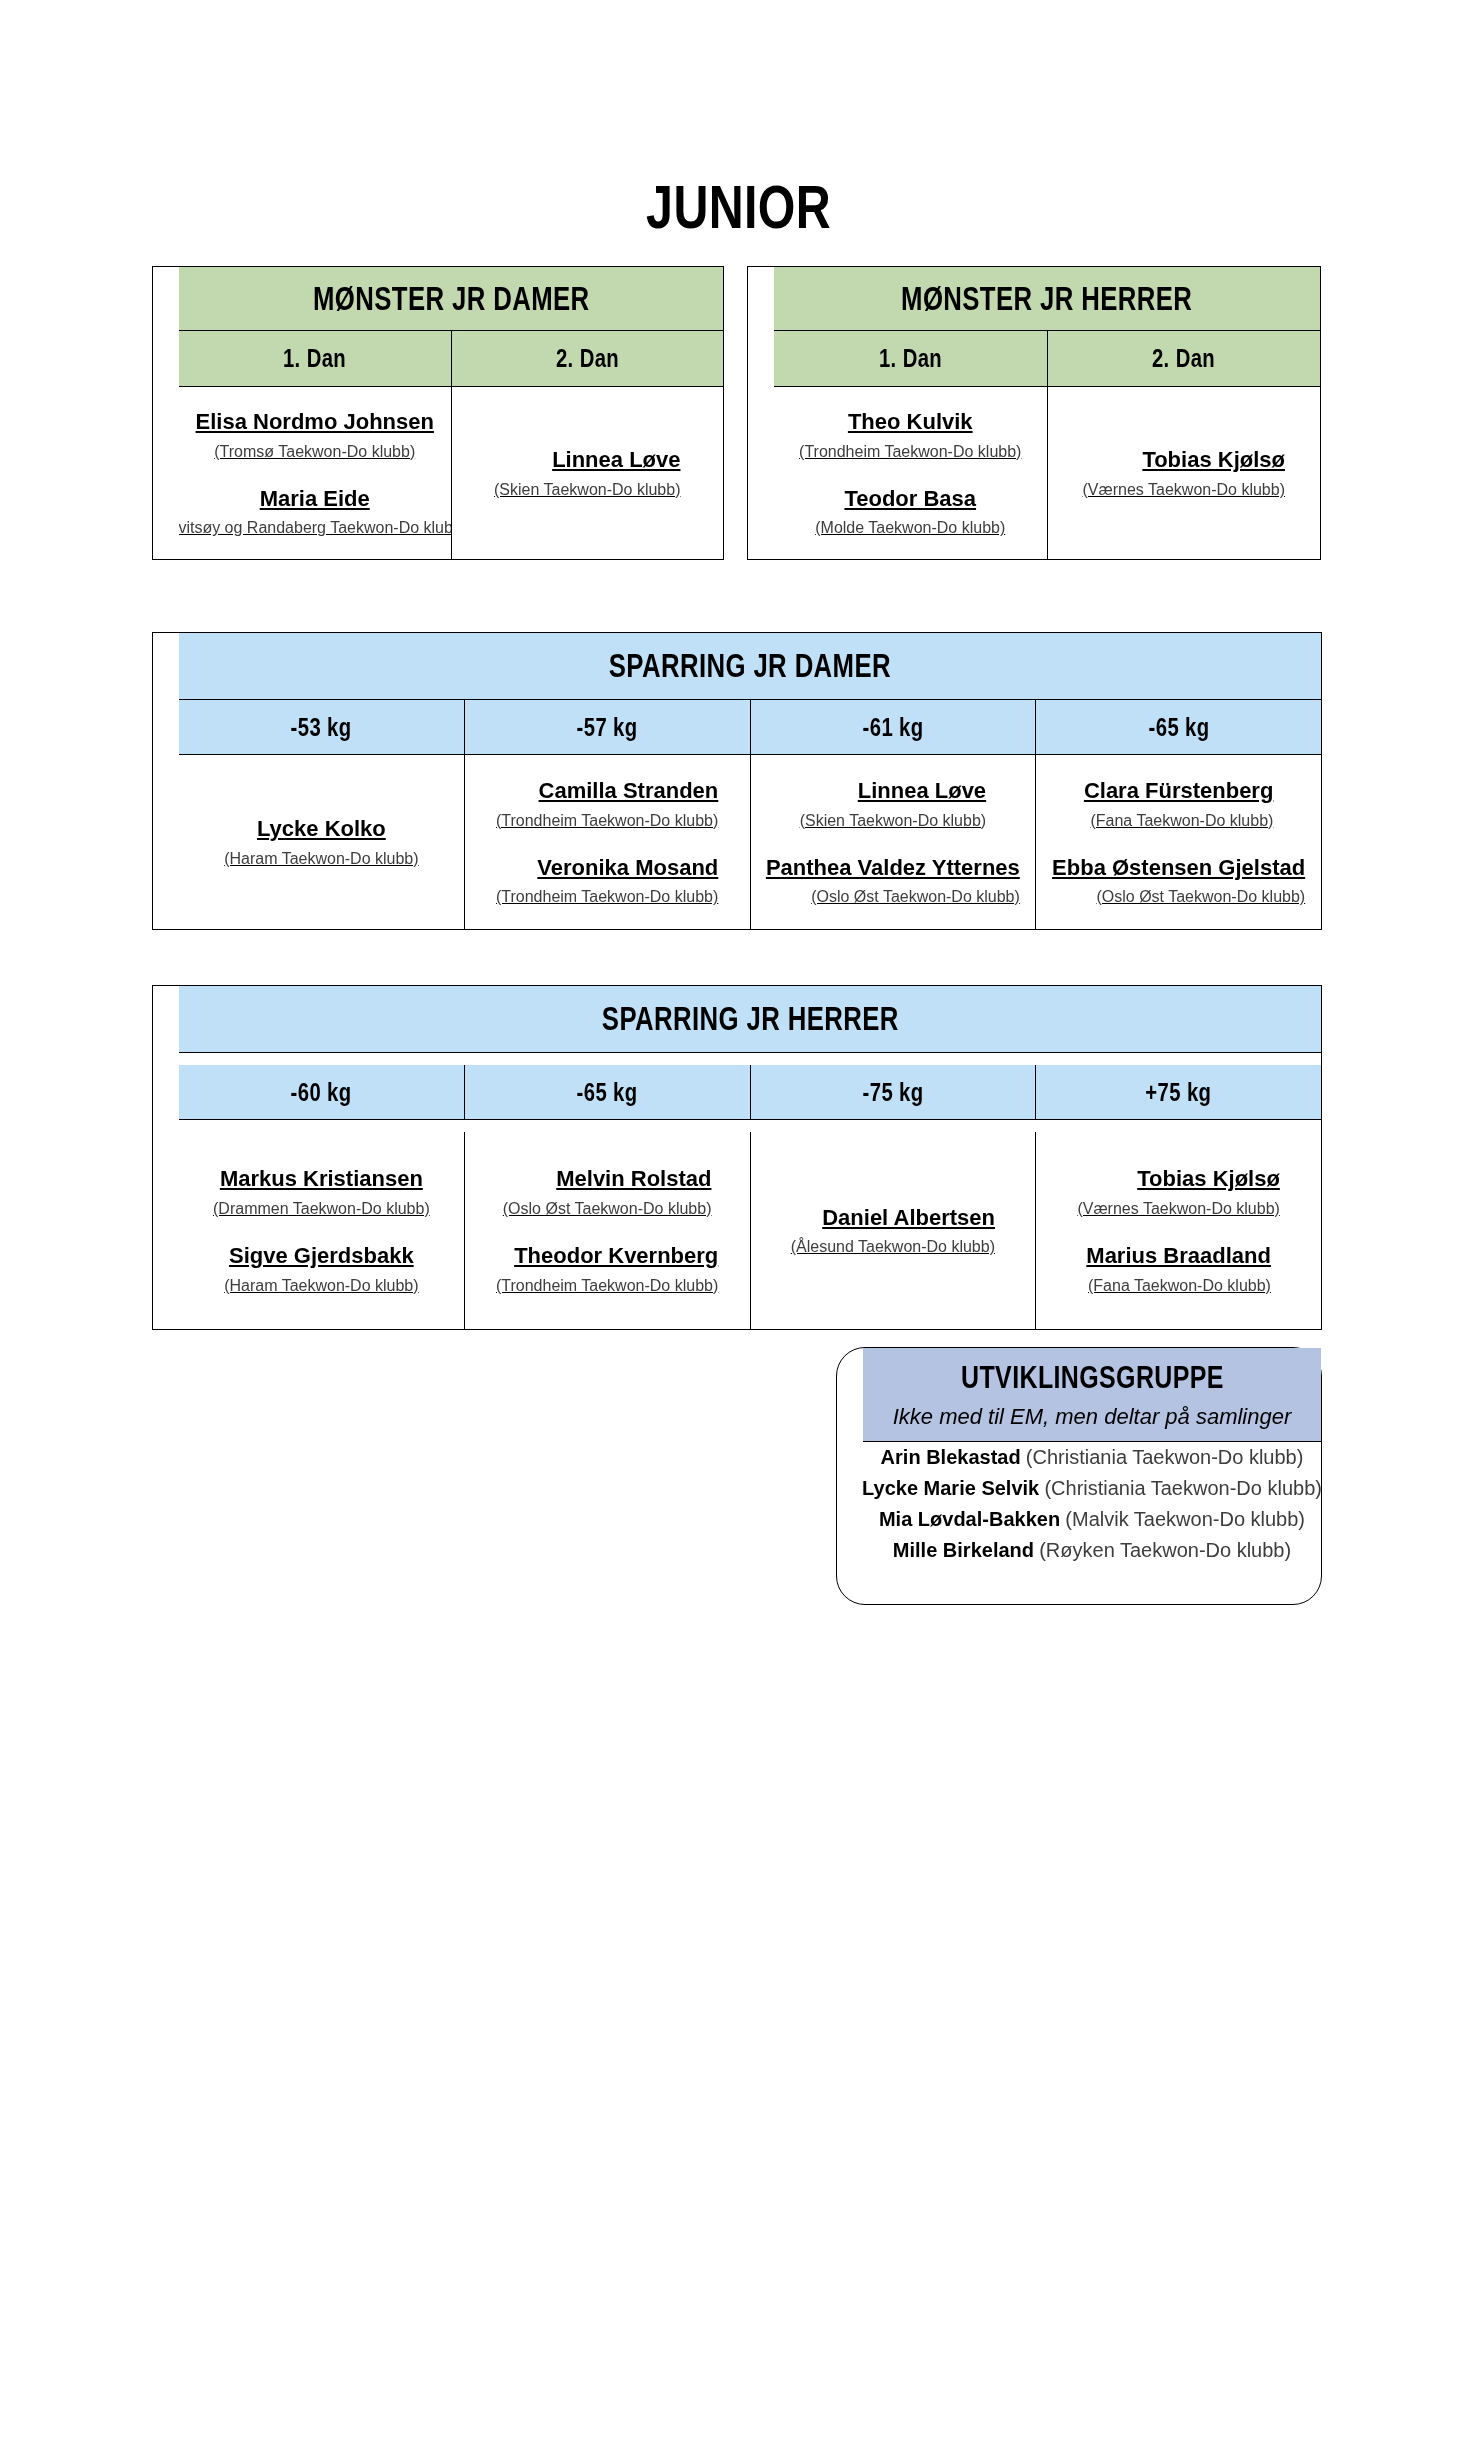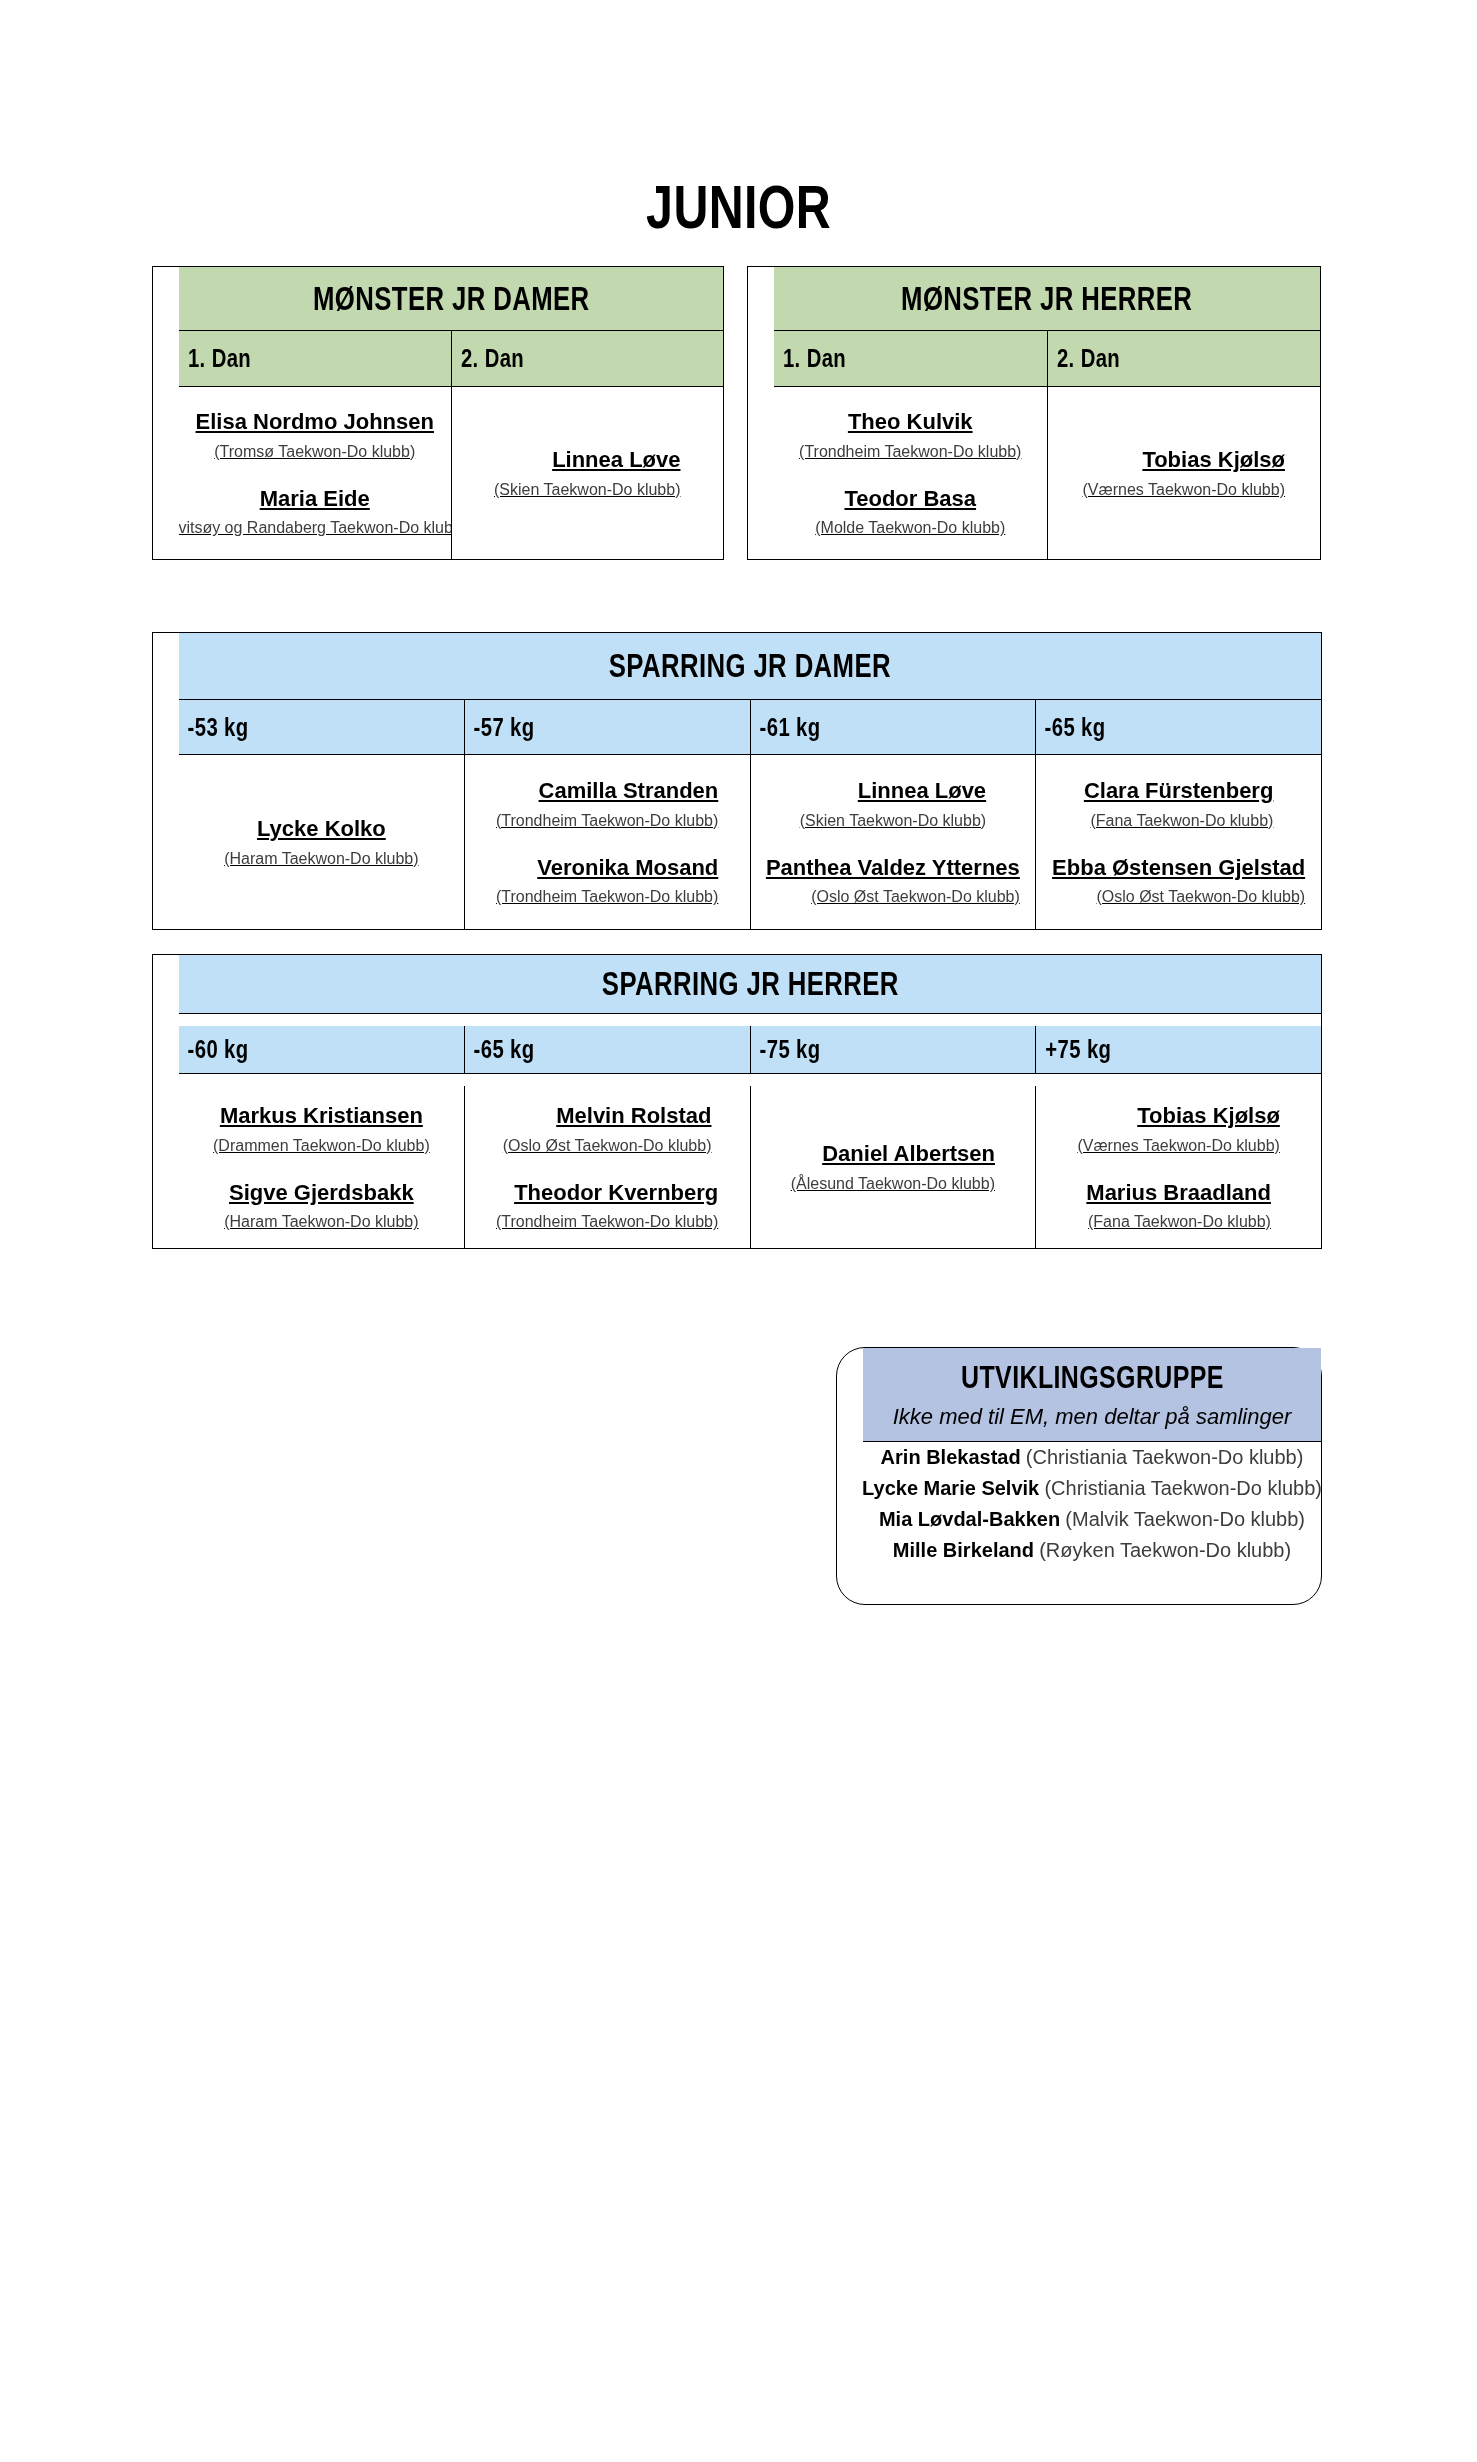--- a/index.html
+++ b/index.html
@@ -46,21 +46,21 @@
   .subrow {
     display: flex;
     border-bottom: 1.6px solid #000;
     font-weight: 700;
     font-size: 26px;
   }
   .subcell {
     flex: 1;
     display: flex;
     align-items: center;
-    justify-content: flex-start;
+    justify-content: center;
   }
   .subcell + .subcell { border-left: 1px solid #000; }
   .tbody { flex: 1; display: flex; }
   .cell {
     flex: 1;
     display: flex;
     flex-direction: column;
     align-items: center;
     justify-content: center;
     text-align: center;
@@ -70,21 +70,21 @@
   }
   .cell + .cell { border-left: 1px solid #000; text-align: right; }
   .entry { margin: 12.5px 0; }
   .name { font-size: 22px; font-weight: 700; line-height: 1.2; white-space: nowrap; }
   .club { font-size: 16px; font-weight: 400; color: #3d3d3d; margin-top: 7.3px; white-space: nowrap; }
 
   
   .t-monster-damer  { left: 152px;  top: 266px;  width: 572px; height: 294px; }
   .t-monster-herrer { left: 747px; top: 266px;  width: 574px; height: 294px; }
   .t-sparring-damer { left: 152px;  top: 632px; width: 1170px; height: 298px; }
-  .t-sparring-herrer{ left: 152px;  top: 954px; width: 1170px; height: 295px; gap: 12px; }
+  .t-sparring-herrer{ left: 152px;  top: 985px; width: 1170px; height: 345px; gap: 12px; }
   .t-utvikling      { left: 836px; top: 1347px; width: 486px;  height: 258px; border-radius: 29px; }
 
   .t-monster-damer .thead,  .t-monster-herrer .thead  { height: 64px; }
   .t-monster-damer .subrow, .t-monster-herrer .subrow { height: 56px; }
   .t-sparring-damer .thead, .t-sparring-herrer .thead { height: 67px; }
   .t-sparring-damer .subrow,.t-sparring-herrer .subrow{ height: 55px; }
 
   .green-bg  { background: #c2d9af; }
   .blue-bg   { background: #bfe0f7; }
   .purple-bg { background: #b5c3e3; }

